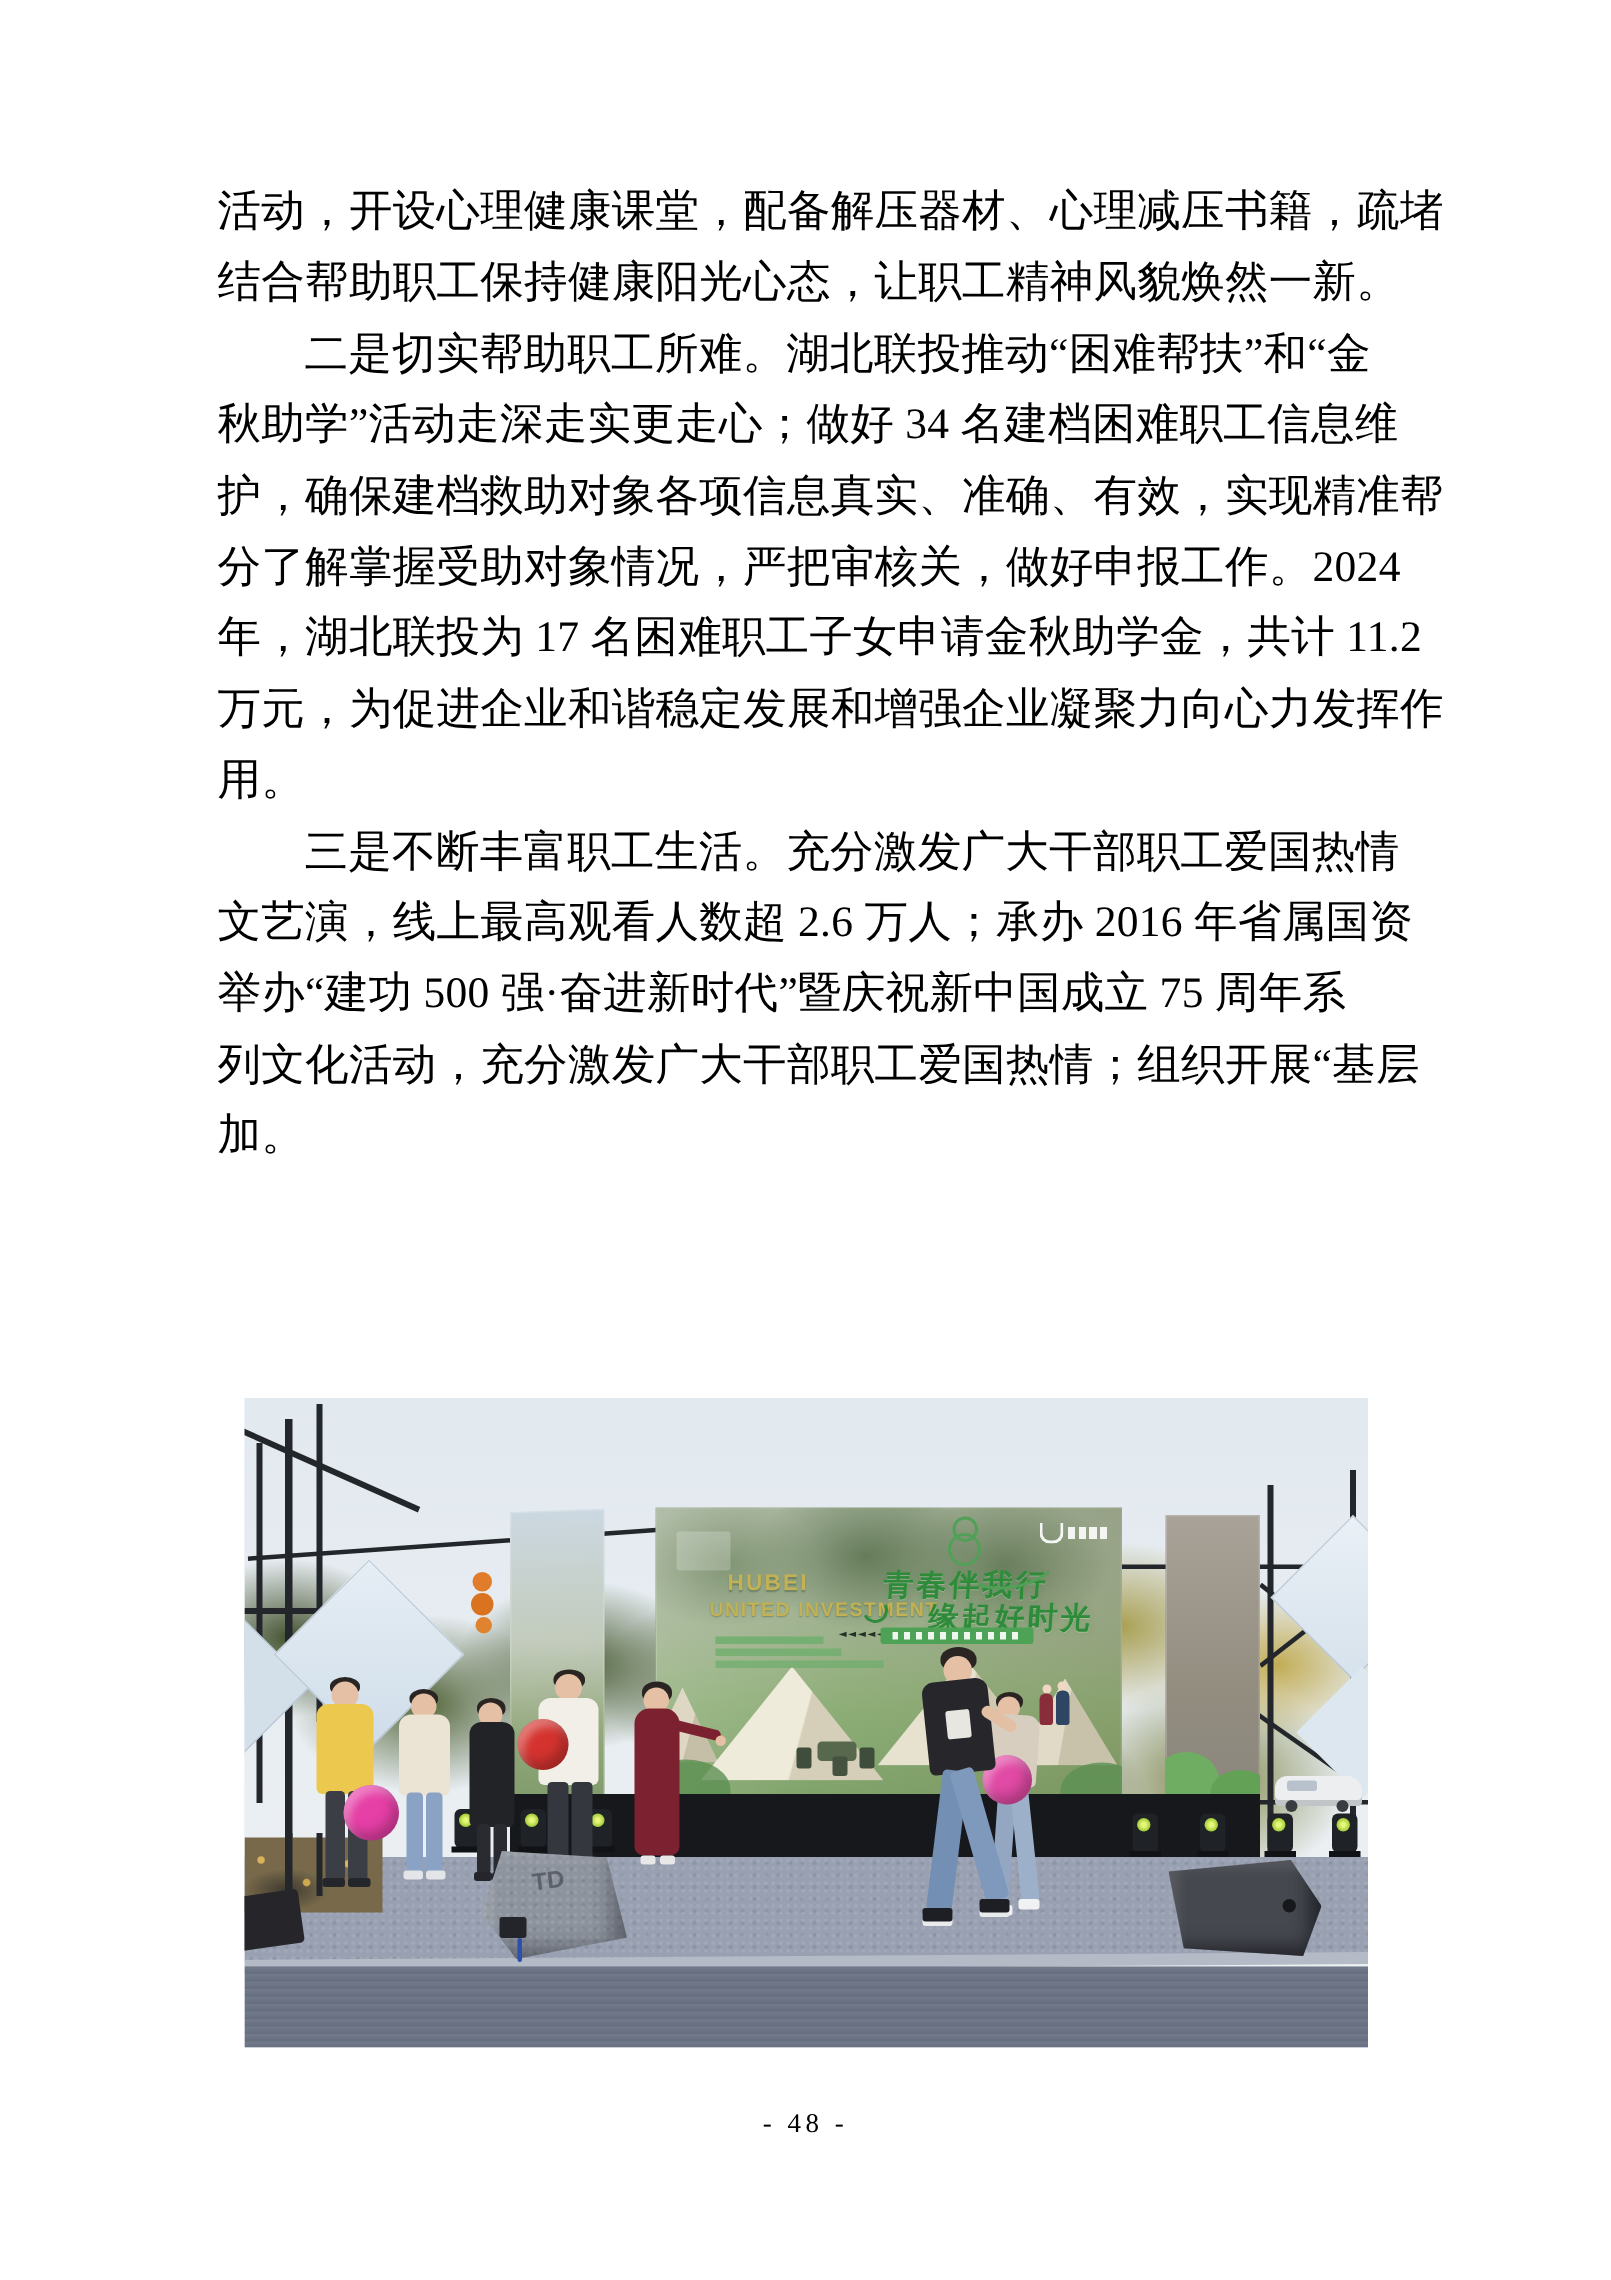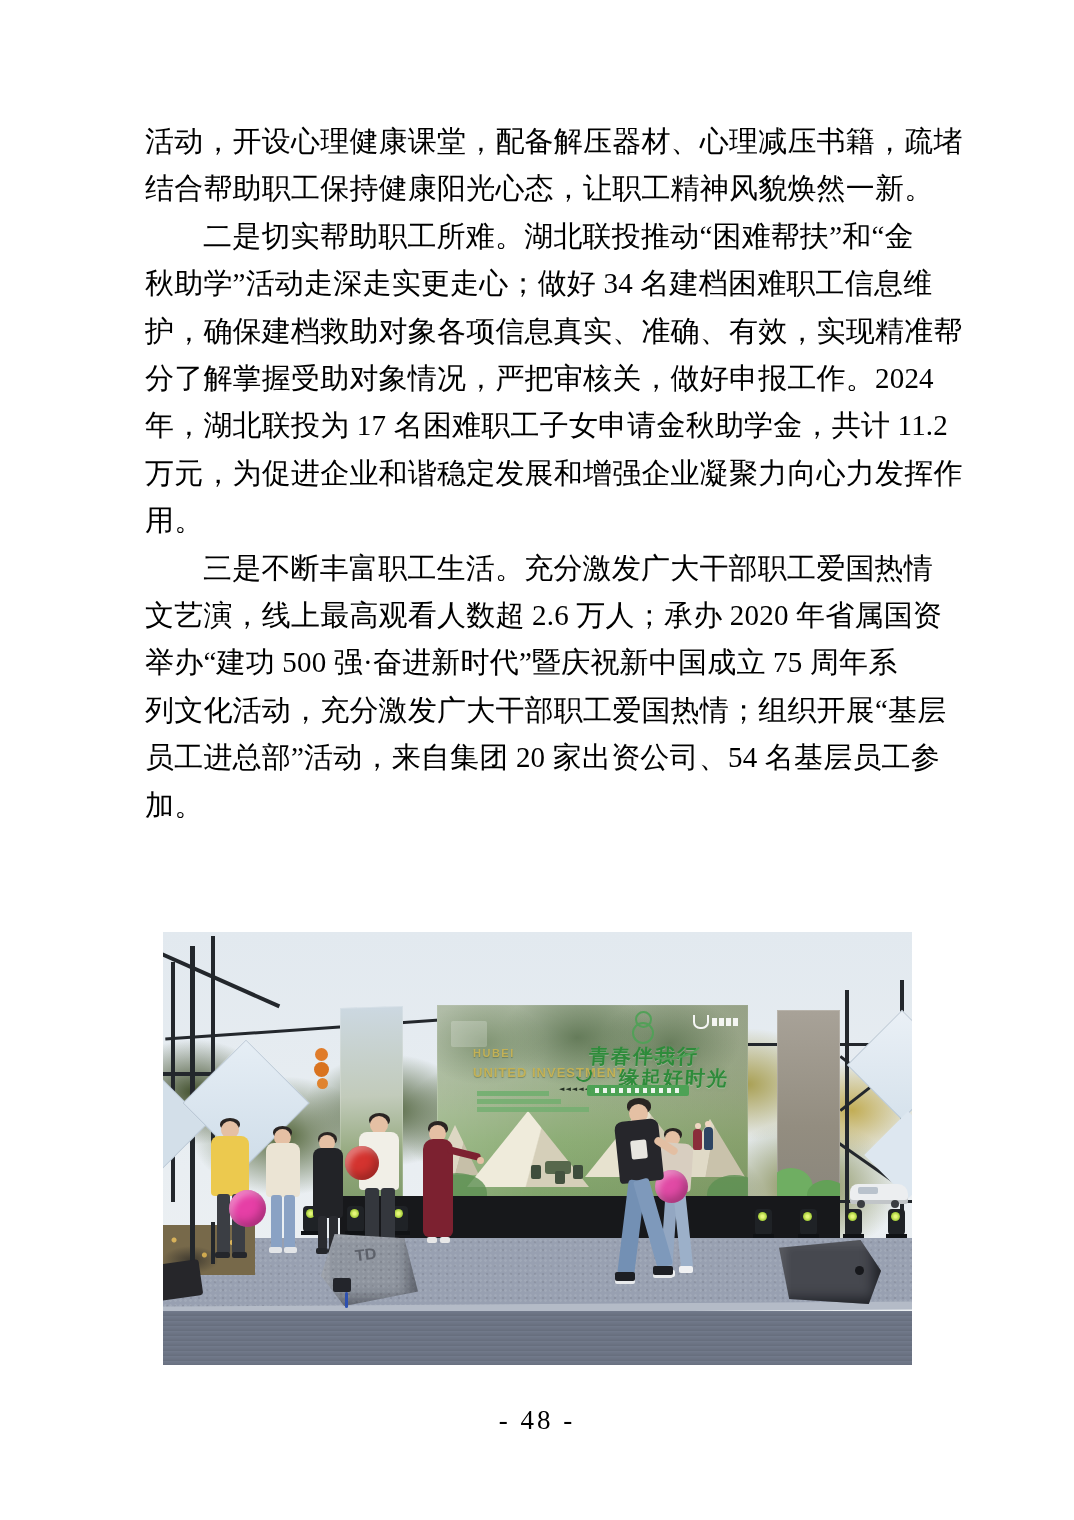--- a/index.html
+++ b/index.html
@@ -2,21 +2,21 @@
 <html><head>
 <meta charset="utf-8">
 <style>
   html,body{margin:0;padding:0;background:#ffffff;}
   .page{position:relative;width:1074px;height:1520px;background:#ffffff;overflow:hidden;
         font-family:"Liberation Serif","DejaVu Serif",serif;color:#000;}
   .doc-text{position:absolute;left:145px;top:118px;width:790px;font-size:29px;line-height:47.4px;}
   .line{white-space:nowrap;letter-spacing:0.2px;}
   .line.indent{text-indent:58px;}
   .page-number{position:absolute;top:1405px;left:0;width:100%;text-align:center;
-               font-size:27px;letter-spacing:3px;}
+               font-size:18px;letter-spacing:3px;}
 
   
   .photo{position:absolute;left:163px;top:932px;width:749px;height:433px;overflow:hidden;background:#e7edf2;}
   .abs{position:absolute;}
   .bar{position:absolute;background:#23272c;}
   .sky{left:0;top:0;width:749px;height:433px;background:linear-gradient(#e2e9ef 0%,#e9eef2 55%,#eef1f3 100%);}
   .treeband{left:0;top:62px;width:749px;height:258px;
     background:
       radial-gradient(ellipse 110px 75px at 4% 38%, #44522f 0%, rgba(68,82,47,0) 70%),
       radial-gradient(ellipse 130px 85px at 16% 55%, #55673c 0%, rgba(85,103,60,0) 70%),
@@ -58,24 +58,23 @@
     <div class="line">活动，开设心理健康课堂，配备解压器材、心理减压书籍，疏堵</div>
     <div class="line">结合帮助职工保持健康阳光心态，让职工精神风貌焕然一新。</div>
     <div class="line indent">二是切实帮助职工所难。湖北联投推动“困难帮扶”和“金</div>
     <div class="line">秋助学”活动走深走实更走心；做好 34 名建档困难职工信息维</div>
     <div class="line">护，确保建档救助对象各项信息真实、准确、有效，实现精准帮</div>
     <div class="line">分了解掌握受助对象情况，严把审核关，做好申报工作。2024</div>
     <div class="line">年，湖北联投为 17 名困难职工子女申请金秋助学金，共计 11.2</div>
     <div class="line">万元，为促进企业和谐稳定发展和增强企业凝聚力向心力发挥作</div>
     <div class="line">用。</div>
     <div class="line indent">三是不断丰富职工生活。充分激发广大干部职工爱国热情</div>
-    <div class="line">文艺演，线上最高观看人数超 2.6 万人；承办 2020 年省属国资</div>
+    <div class="line">文艺演，线上最高观看人数超 2.6 万人；承办 2016 年省属国资</div>
     <div class="line">举办“建功 500 强·奋进新时代”暨庆祝新中国成立 75 周年系</div>
     <div class="line">列文化活动，充分激发广大干部职工爱国热情；组织开展“基层</div>
-    <div class="line">员工进总部”活动，来自集团 20 家出资公司、54 名基层员工参</div>
     <div class="line">加。</div>
   </div>
 
   <figure class="photo" style="margin:0;">
     <div class="abs sky"></div>
     <div class="abs treeband"></div>
 
     <div class="bar" style="left:2px;top:96px;width:275px;height:3px;transform:rotate(-4deg);"></div>
     <div class="bar" style="left:27px;top:14px;width:5px;height:336px;"></div>
     <div class="bar" style="left:48px;top:4px;width:4px;height:212px;"></div>
@@ -123,21 +122,21 @@
       <div class="abs" style="left:108px;top:156px;width:26px;height:13px;background:#57684c;border-radius:3px;"></div>
       <div class="abs" style="left:94px;top:160px;width:10px;height:14px;background:#3e4d3c;border-radius:2px;"></div>
       <div class="abs" style="left:136px;top:160px;width:10px;height:14px;background:#3e4d3c;border-radius:2px;"></div>
       <div class="abs" style="left:118px;top:166px;width:10px;height:13px;background:#44523f;border-radius:2px;"></div>
 
       <div class="abs" style="left:-10px;top:168px;width:60px;height:40px;background:#5d9052;border-radius:50% 50% 0 0;opacity:.8;"></div>
       <div class="abs" style="left:270px;top:170px;width:55px;height:38px;background:#5d9052;border-radius:50% 50% 0 0;opacity:.8;"></div>
 
       <div class="abs" style="left:14px;top:16px;width:36px;height:26px;background:rgba(255,255,255,.22);border-radius:2px;"></div>
 
-      <div class="screen-brand" style="left:36px;top:42px;font-size:11px;">HUBEI</div>
+      <div class="screen-brand" style="left:48px;top:42px;font-size:15px;">HUBEI</div>
       <div class="screen-brand" style="left:36px;top:60px;font-size:13px;letter-spacing:1px;">UNITED INVESTMENT</div>
 
       <div class="abs" style="left:40px;top:86px;width:72px;height:4.5px;background:#6fae6d;opacity:.85;"></div>
       <div class="abs" style="left:40px;top:94px;width:84px;height:4.5px;background:#6fae6d;opacity:.8;"></div>
       <div class="abs" style="left:40px;top:102px;width:112px;height:4.5px;background:#6fae6d;opacity:.75;"></div>
 
       <div class="abs" style="left:122px;top:80px;font-size:7px;color:#243024;letter-spacing:1px;font-family:'DejaVu Sans',sans-serif;">◄◄◄◄◄</div>
 
       <div class="slogan" style="left:152px;top:38px;font-size:20px;letter-spacing:2px;transform:skewX(-4deg);">青春伴我行</div>
       <div class="slogan" style="left:182px;top:60px;font-size:20px;letter-spacing:2px;transform:skewX(-4deg);">缘起好时光</div>

